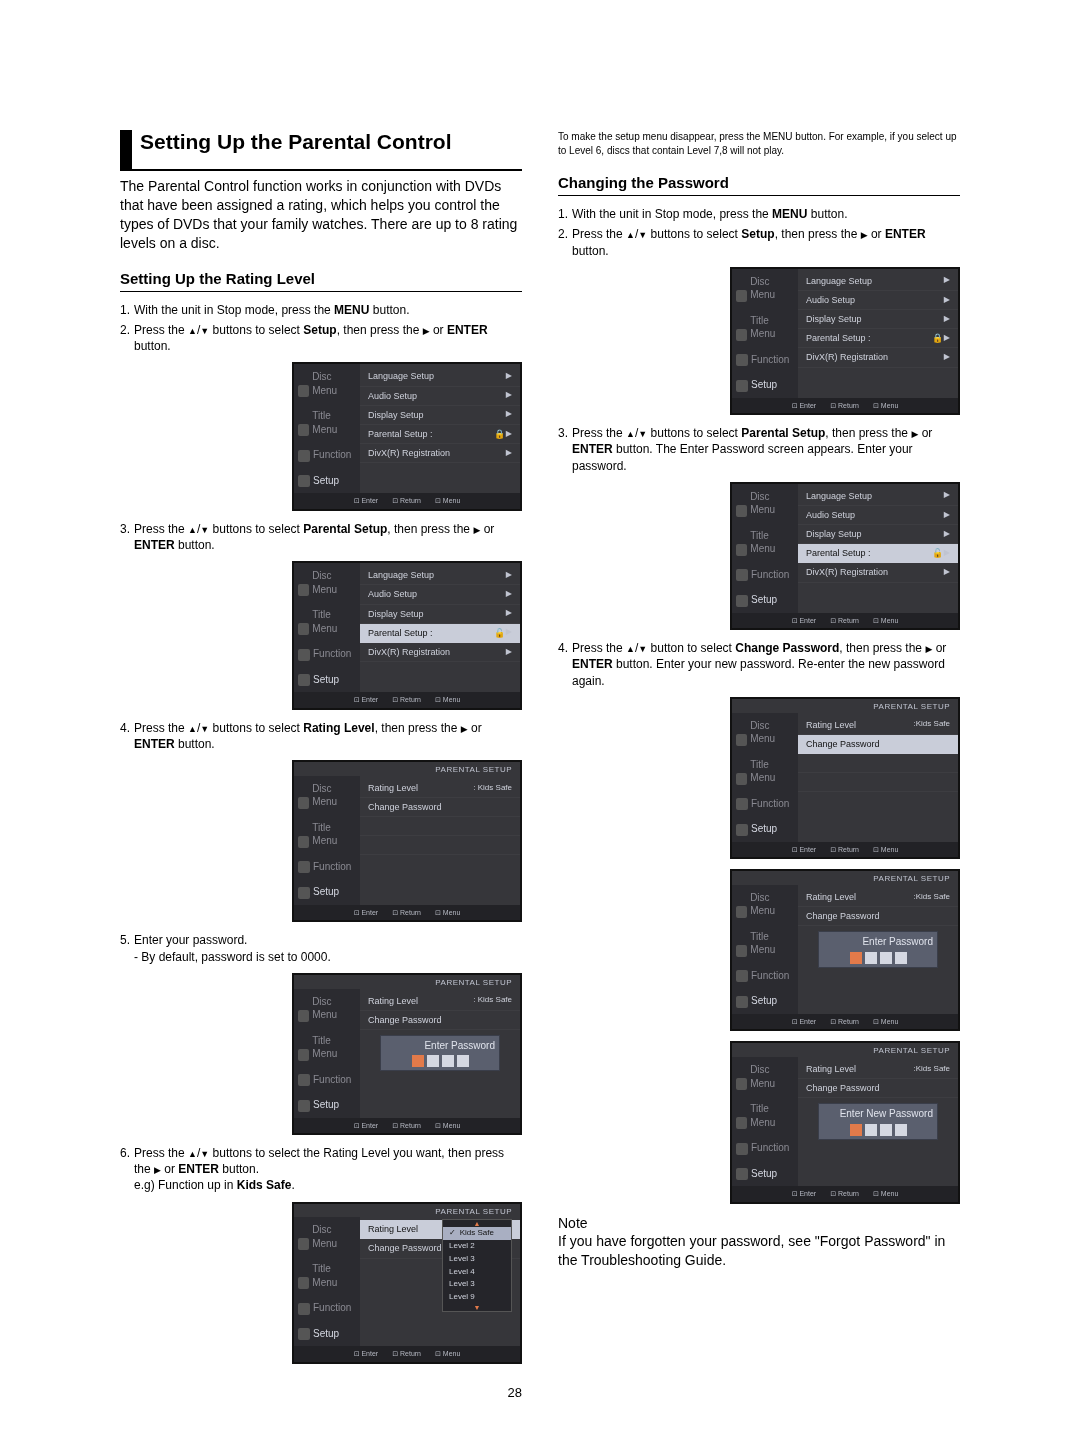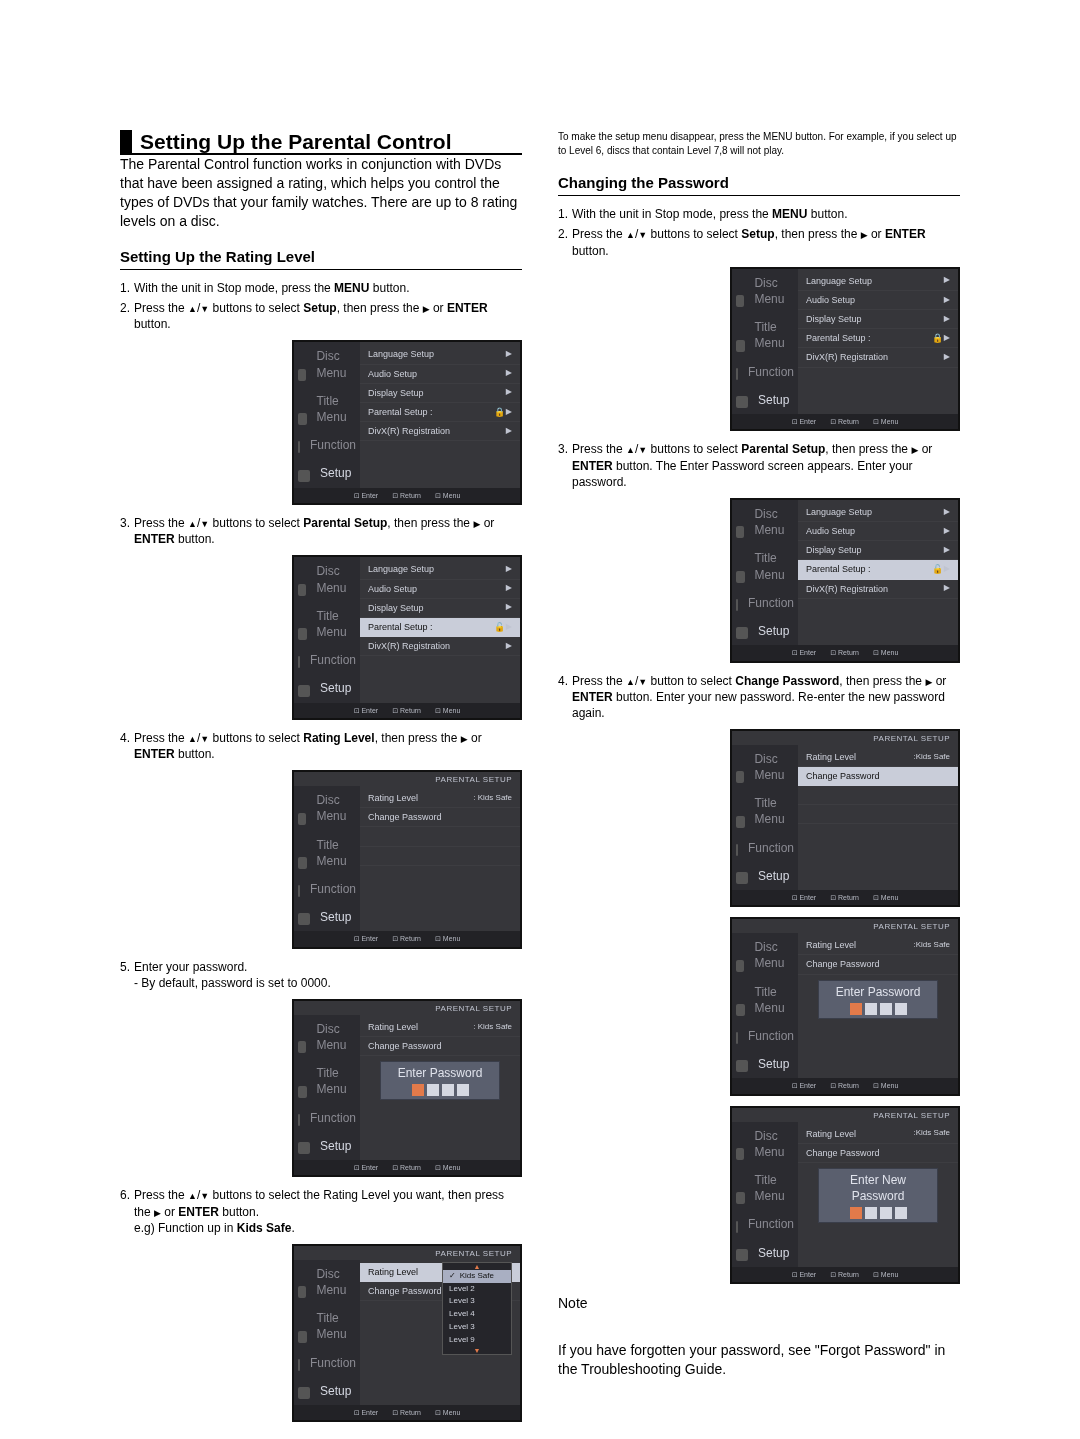--- a/index.html
+++ b/index.html
@@ -17,22 +17,23 @@
     display: flex;
     gap: 36px;
   }
   .col { flex: 1; }
   h1.section-title {
     font-size: 21px;
     font-weight: bold;
     border-left: 12px solid #000;
     padding-left: 8px;
     line-height: 1.1;
+    margin-bottom: 6px;
     border-bottom: 2px solid #000;
-    padding-bottom: 0;
+    padding-bottom: 16px;
   }
   .intro {
     font-size: 14px;
     margin-bottom: 16px;
   }
   h2.sub {
     font-size: 15px;
     font-weight: bold;
     margin: 10px 0 10px 0;
     border-bottom: 1px solid #000;
@@ -74,24 +75,24 @@
   .osd .sidebar {
     width: 66px;
     background: #2b2b30;
     display:flex;
     flex-direction:column;
   }
   .osd .sidebar .sbi {
     flex:1;
     padding: 6px 4px;
     color:#8a8a92;
-    font-size:12px;
+    font-size:10px;
     display:flex;
     align-items:flex-end;
-    gap:10px;
+    gap:3px;
   }
   .osd .sidebar .sbi.active { color:#d5d8e2; }
   .osd .sidebar .sbi .ic {
     width:12px; height:12px; background:#555; border-radius:2px; display:inline-block;
   }
   .osd .menu {
     flex:1;
     padding: 3px 0;
   }
   .osd .menu .row {
@@ -153,44 +154,43 @@
     text-align:center;
     font-size:7px;
     color:#e27a4a;
     line-height:1;
   }
   .osd .pwbox {
     margin: 5px auto 8px auto;
     width: 120px;
     background:#5a5f6e;
     border:1px solid #3a3e4a;
-    text-align:center;
+    text-align:right;
     padding:3px 4px;
     color:#e0e3ec;
-    font-size:12px;
+    font-size:10px;
   }
   .osd .pwbox .cells {
     display:flex;
     justify-content:center;
     gap:3px;
     margin-top:3px;
   }
   .osd .pwbox .cells span {
     width:12px; height:12px; background:#d5d8e2; display:inline-block;
   }
   .osd .pwbox .cells span.active { background:#e27a4a; }
 
   .note-head {
     font-size:14px;
     font-weight:normal;
     margin-top:10px;
   }
   .note-body {
     font-size:14px;
-    margin-top:28px;
   }
   .page-num {
     font-size:13px;
     margin-top:20px;
     text-align:right;
   }
 </style>
 </head>
 <body>
 

